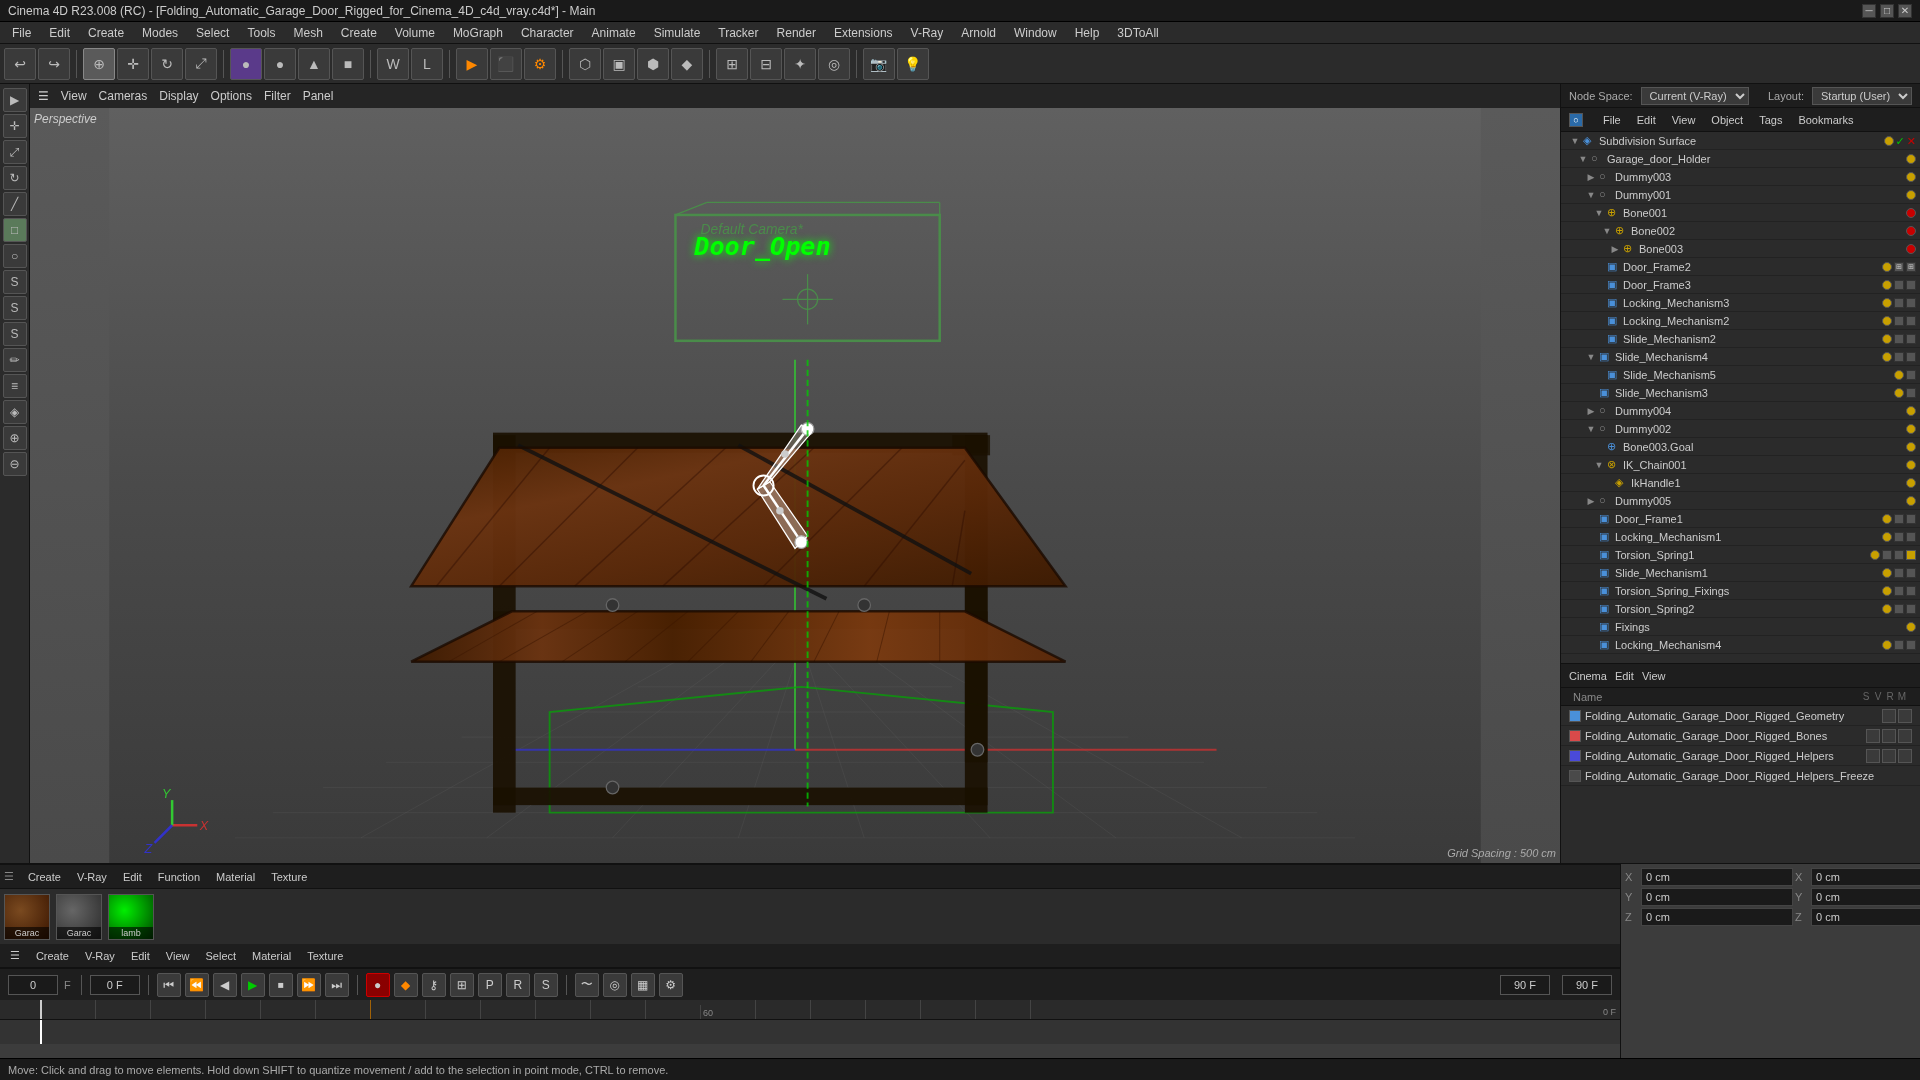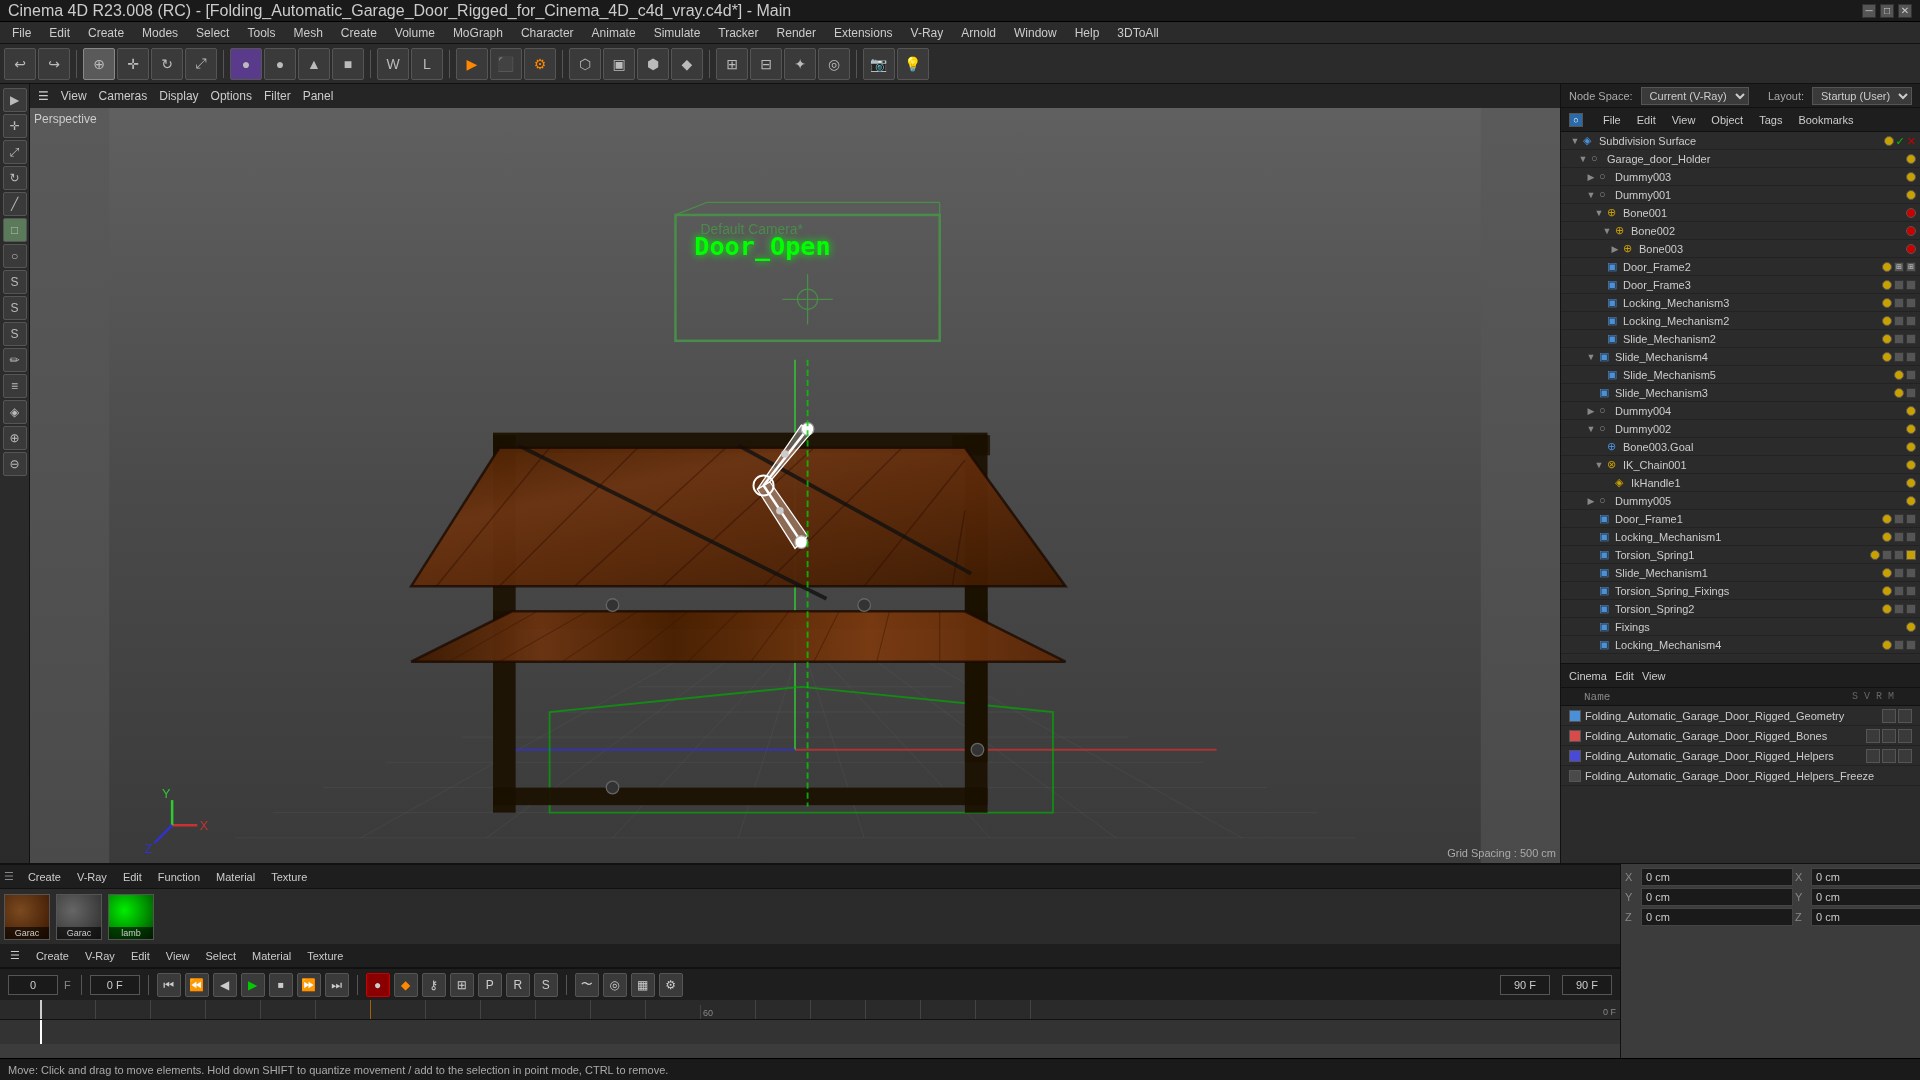--- a/index.html
+++ b/index.html
@@ -19,21 +19,21 @@
       width: 100%;
       height: 22px;
       background: #1a1a1a;
       display: flex;
       align-items: center;
       justify-content: space-between;
       padding: 0 8px;
       border-bottom: 1px solid #000;
     }
     #title-text {
-      font-size: 16px;
+      font-size: 12px;
       color: #ccc;
     }
     #title-controls {
       display: flex;
       gap: 4px;
     }
     .title-btn {
       width: 14px;
       height: 14px;
       background: #555;
@@ -151,20 +151,21 @@
     }
 
     
     #viewport-canvas {
       position: absolute;
       top: 24px;
       left: 0;
       right: 0;
       bottom: 0;
       background: linear-gradient(180deg, #5a5a5a 0%, #4a4a4a 100%);
+      font-style: italic;
     }
 
     
     #perspective-label {
       position: absolute;
       top: 4px;
       left: 4px;
       color: #ccc;
       font-size: 12px;
     }
@@ -1131,21 +1132,21 @@
     </div>
 
     <div id="layers-panel">
       <div id="layers-header">
         <span class="layer-header-btn">Cinema</span>
         <span class="layer-header-btn">Edit</span>
         <span class="layer-header-btn">View</span>
       </div>
       <div id="layers-content">
 
-        <div style="height:18px;display:flex;align-items:center;padding:0 23px;background:#1e1e1e;border-bottom:1px solid #111;font-family:Liberation Mono, monospace;">
+        <div style="height:18px;display:flex;align-items:center;padding:0 12px;background:#1e1e1e;border-bottom:1px solid #111;">
           <span style="font-size:11px;color:#888;flex:1;">Name</span>
           <span style="font-size:10px;color:#666;width:12px;text-align:center;">S</span>
           <span style="font-size:10px;color:#666;width:12px;text-align:center;">V</span>
           <span style="font-size:10px;color:#666;width:12px;text-align:center;">R</span>
           <span style="font-size:10px;color:#666;width:12px;text-align:center;">M</span>
         </div>
 
         <div class="layer-item">
           <div class="layer-color-box" style="background:#4a90d9;"></div>
           <span class="layer-name">Folding_Automatic_Garage_Door_Rigged_Geometry</span>

